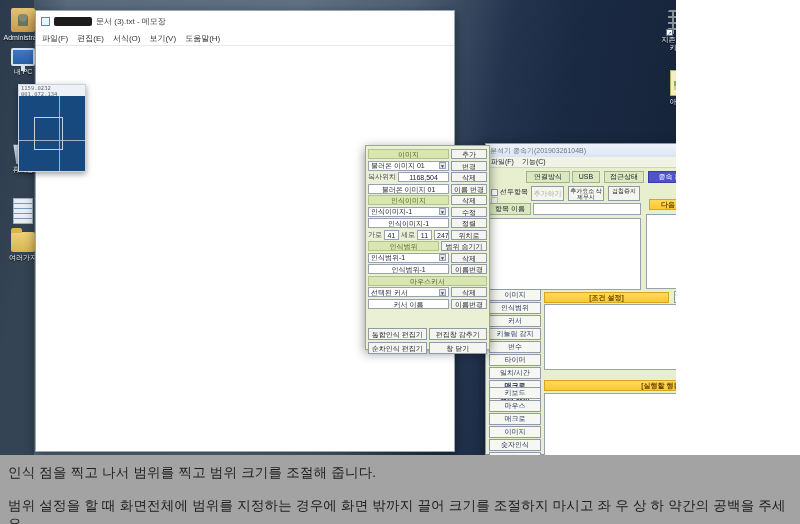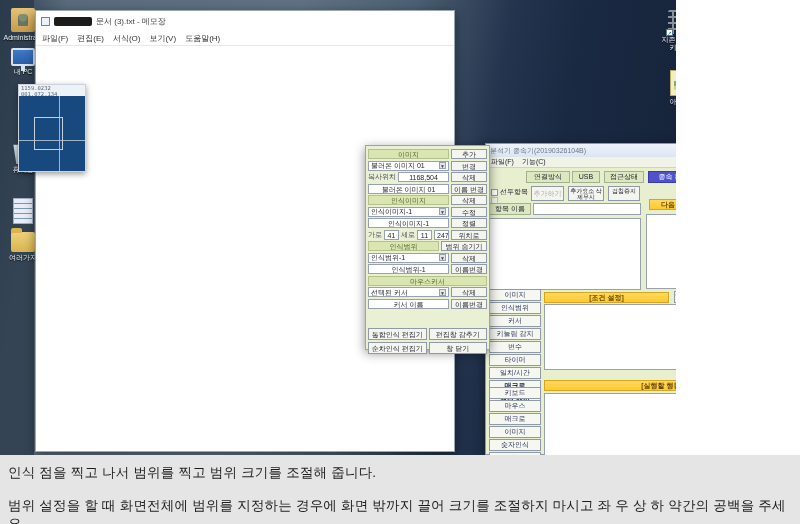--- a/index.html
+++ b/index.html
@@ -79,21 +79,21 @@
   .chk .box{width:7px;height:7px;background:#fff;border:1px solid #8f9aa5;}
   .chk.dim{opacity:.45;}
   .field{position:absolute;background:#fff;border:1px solid #98a2ae;height:12px;line-height:10px;padding:0 2px;}
   .listbox{position:absolute;background:#fff;border:1px solid #98a2ae;}
   .gold{position:absolute;background:linear-gradient(180deg,#ffd95e,#fec92e);border:1px solid #d8a520;color:#6b4a00;text-align:center;line-height:9px;height:11px;font-weight:bold;}
   .navcol{position:absolute;display:flex;flex-direction:column;gap:1px;}
   .navcol .nbtn{flex:1;background:#f7f7f2;border:1px solid #8f9aa5;text-align:center;display:flex;align-items:center;justify-content:center;color:#1c2a55;cursor:pointer;}
   .navcol.cond .nbtn:nth-child(8),.navcol.cond .nbtn:nth-child(9){font-weight:bold;color:#101c40;}
   .sbtn{position:absolute;left:285px;width:44px;height:11px;background:#f5f5ef;border:1px solid #8f9aa5;text-align:left;padding-left:4px;line-height:9px;cursor:pointer;}
   
-  .caption{position:absolute;left:0;top:455px;width:800px;height:69px;background:#e5e5e5;}
+  .caption{position:absolute;left:0;top:455px;width:800px;height:69px;background:#a3a3a3;}
   .caption p{margin:0;padding:0 0 0 8px;font-size:13.5px;color:#1c1c1c;letter-spacing:.2px;}
   .caption p.l1{padding-top:9px;}
   .caption p.l2{padding-top:15px;}
 </style>
 </head>
 <body>
 
 <div class="stage">
   <div class="desktop">
 

